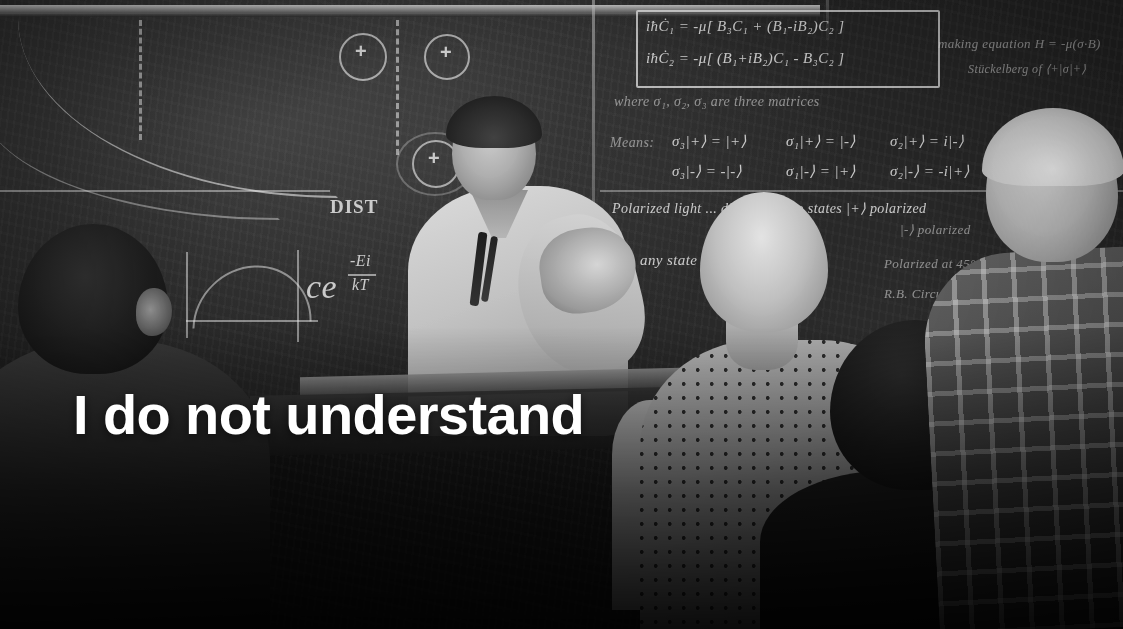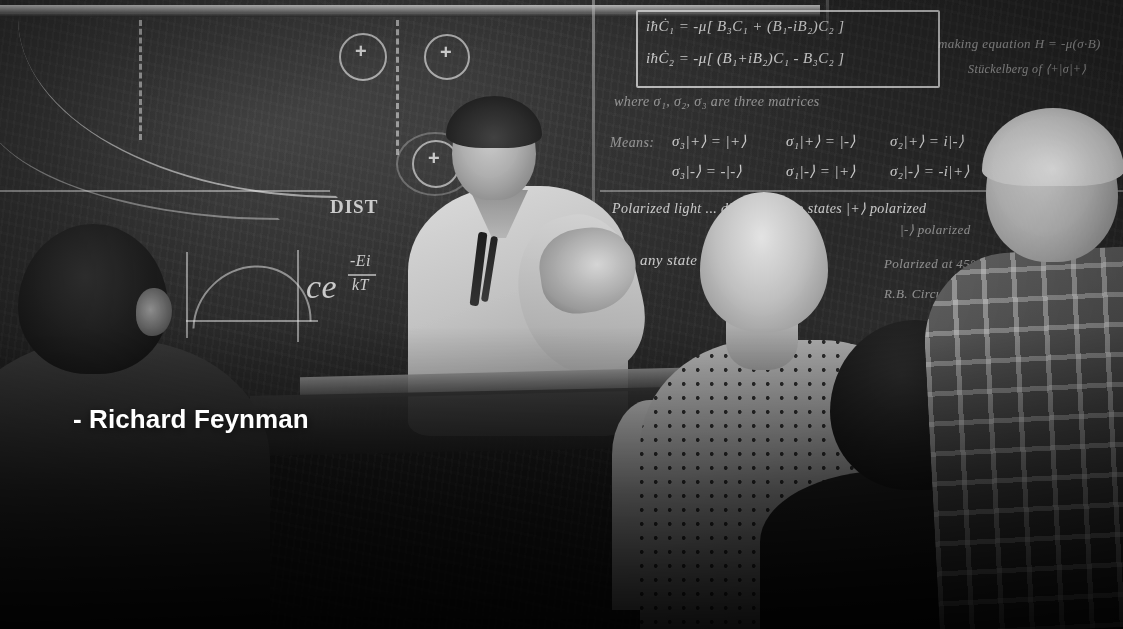--- a/index.html
+++ b/index.html
@@ -330,16 +330,16 @@
       <div class="st-plaid-body"></div>
       <div class="st-plaid-head"></div>
       <div class="st-plaid-hair"></div>
     </div>
 
     <div class="bw"></div>
     <div class="grade"></div>
   </div>
 
   <div class="quote-block">
-    <div class="attribution">- Richard Feynman</div>
+    <div class="quote-line">I do not understand</div>
   </div>
 
 </div>
 
 </body></html>

